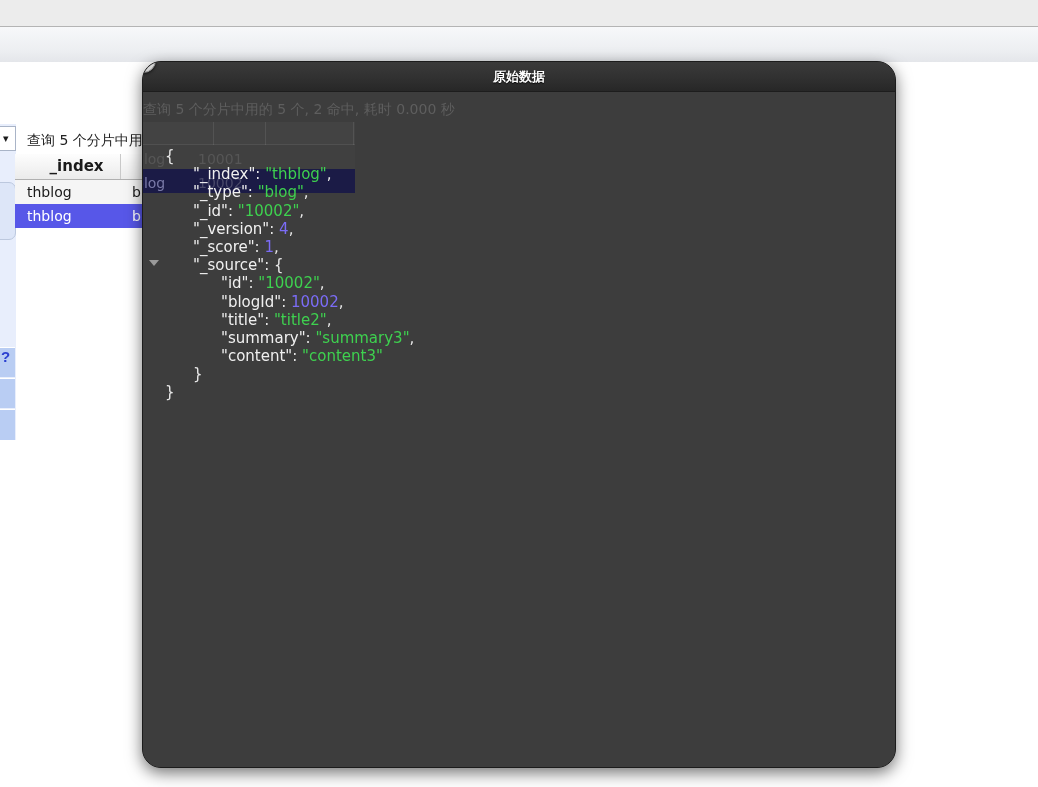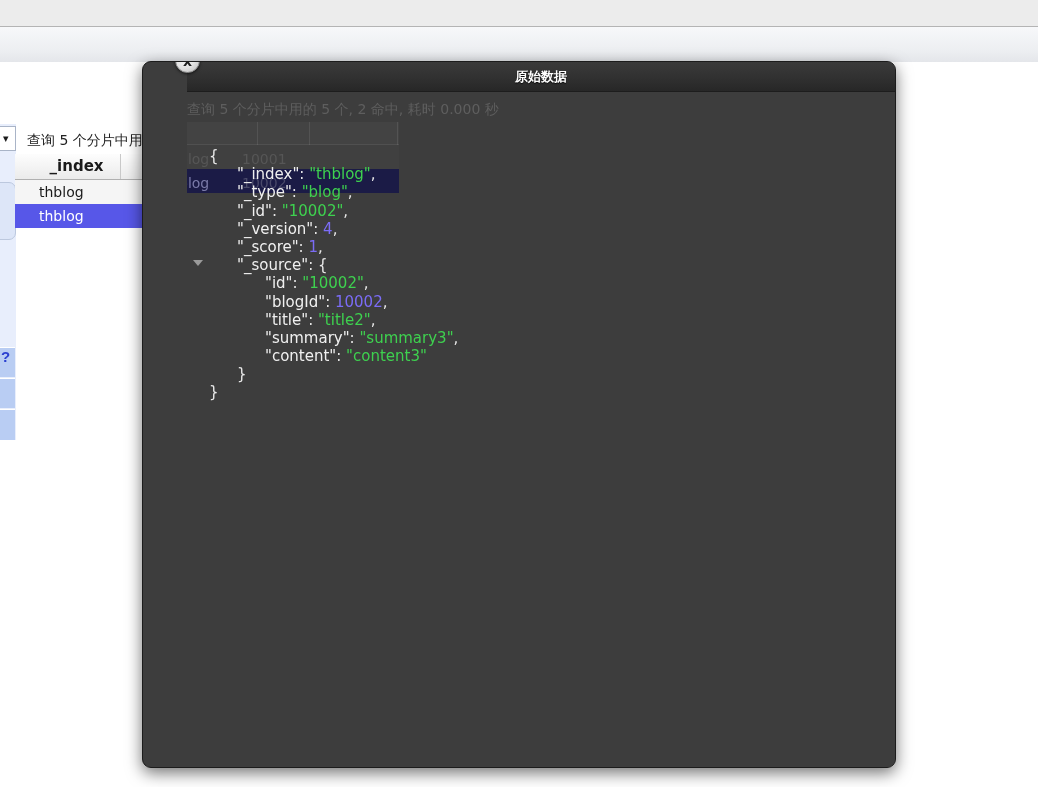--- a/index.html
+++ b/index.html
@@ -76,41 +76,40 @@
     background: linear-gradient(to bottom, #fdfdfd 0%, #ebebeb 100%);
     border-right: 1px solid #c9c9c9;
     border-bottom: 1px solid #b0b0b0;
     font-size: 15px; font-weight: bold; color: #1a1a1a;
     text-align: right; padding: 3px 8px 4px 8px;
     height: 23px;
   }
   .res-table th .sort-caret { font-size: 10px; margin-left: 8px; color: #1a1a1a; }
   .res-table td {
     font-size: 14px; color: #1a1a1a;
-    padding: 3px 24px; height: 24px; white-space: nowrap;
+    padding: 3px 12px; height: 24px; white-space: nowrap;
   }
   .res-table tr.row-odd td { background: #f5f5f5; }
   .res-table tr.row-sel td { background: #5757e8; color: #ffffff; }
 
   .col-index { width: 105px; }
   .col-type  { width: 90px;  }
   .col-id    { width: 50px;  }
   .col-score { width: 95px;  }
   .col-blank { width: 50px;  }
 
   
   .dialog {
     position: absolute; left: 142px; top: 61px;
     width: 754px; height: 707px;
     background: #3d3d3d;
     border: 1px solid #1c1c1c;
-    border-radius: 9px;
+    border-radius: 19px;
     box-shadow: 0 5px 16px rgba(0,0,0,0.55);
     overflow: hidden;
-    padding-left: 44px;
   }
   .dialog-titlebar {
     position: relative;
     height: 30px; width: 100%;
     background: linear-gradient(to bottom, #3a3a3a 0%, #323232 48%, #272727 100%);
     border-bottom: 1px solid #1d1d1d;
   }
   .dialog-title {
     position: absolute; left: 0; right: 0; top: 6px;
     text-align: center;

